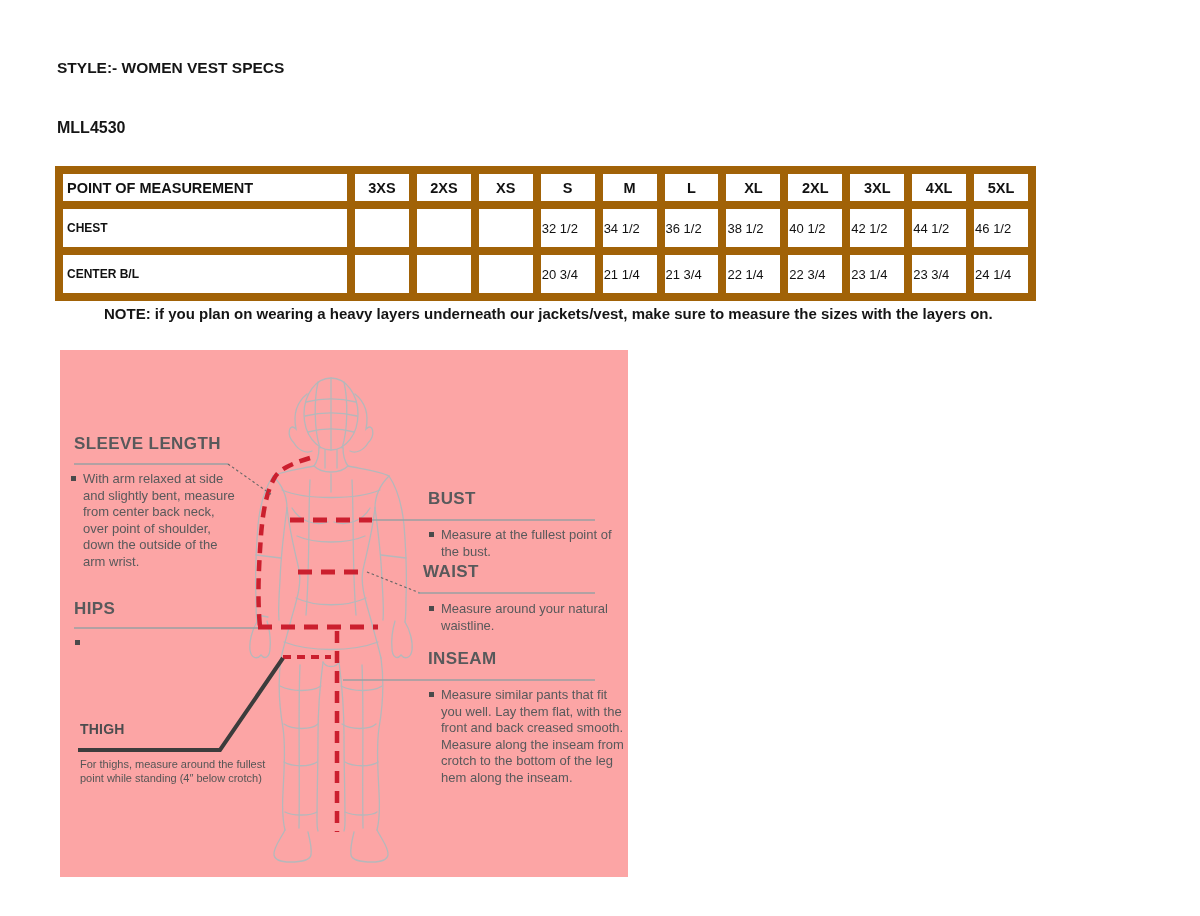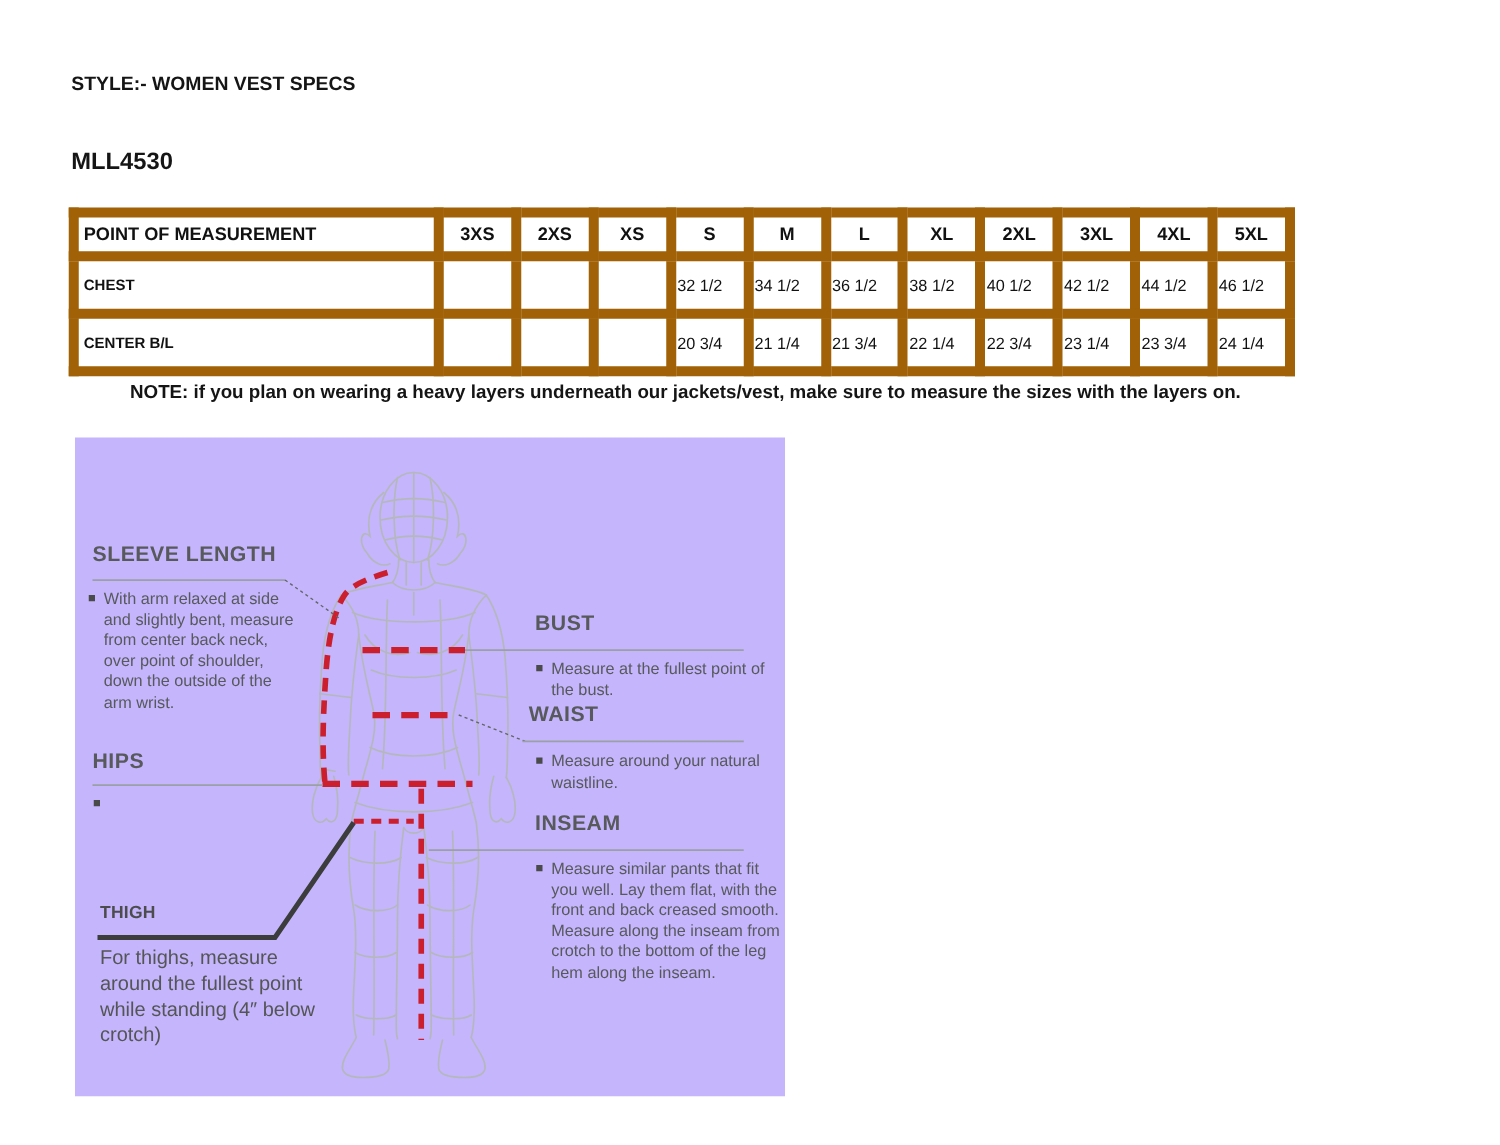--- a/index.html
+++ b/index.html
@@ -1,39 +1,39 @@
 <!DOCTYPE html>
 <html><head>
 <meta charset="utf-8">
 <style>
   html,body{margin:0;padding:0;background:#ffffff;}
   body{width:1200px;height:916px;position:relative;overflow:hidden;
        font-family:"Liberation Sans",sans-serif;color:#111;}
   .page{position:absolute;inset:0;background:#fff;}
 
   .doc-title{position:absolute;left:57px;top:59px;font-size:15.5px;font-weight:bold;color:#151515;}
-  .doc-code{position:absolute;left:57px;top:119px;font-size:19px;font-weight:bold;color:#151515;}
+  .doc-code{position:absolute;left:57px;top:119px;font-size:16px;font-weight:bold;color:#151515;}
   .doc-note{position:absolute;left:57px;top:305px;width:1000px;font-size:15px;font-weight:bold;color:#151515;margin-left:47px;}
 
   table.spec{position:absolute;left:55px;top:166px;width:981px;border-collapse:collapse;
              table-layout:fixed;border:3px solid #111;}
   table.spec th,table.spec td{border:8px solid #a16207;overflow:hidden;white-space:nowrap;}
   table.spec thead th{height:27px;font-size:14.5px;font-weight:bold;text-align:center;padding:0 2px;}
   table.spec thead th.col-label{text-align:left;padding-left:4px;}
   table.spec tbody td{height:36px;font-size:13px;text-align:left;vertical-align:middle;}
   table.spec tbody td.row-label{font-weight:bold;text-align:left;padding-left:4px;font-size:12px;}
 
-  .diagram{position:absolute;left:60px;top:350px;width:568px;height:527px;background:#c4b5fd;color:#58595b;}
+  .diagram{position:absolute;left:60px;top:350px;width:568px;height:527px;background:#fca5a5;color:#58595b;}
   .diagram svg{position:absolute;left:0;top:0;}
 
   .dg-head{position:absolute;font-size:17px;font-weight:bold;letter-spacing:.4px;color:#595a5c;white-space:nowrap;}
   .dg-head.thigh{font-size:14px;font-weight:600;color:#4c4c4e;letter-spacing:.2px;}
   .dg-desc{position:absolute;font-size:13px;line-height:1.27;color:#58595b;padding-left:13px;}
   .dg-desc .sq{position:absolute;left:1px;top:5px;width:5px;height:5px;background:#4a4a4b;}
-  .dg-desc.nobullet{padding-left:0;font-size:16px;color:#555;line-height:1.3;}
+  .dg-desc.nobullet{padding-left:0;font-size:11px;color:#555;line-height:1.3;}
 
   
   #h-sleeve{left:14px;top:84px;}   #d-sleeve{left:10px;top:121px;width:158px;}
   #h-hips{left:14px;top:249px;}    #d-hips{left:14px;top:285px;width:186px;}
   #h-thigh{left:20px;top:371px;}   #d-thigh{left:20px;top:407px;width:196px;}
   #h-bust{left:368px;top:139px;}   #d-bust{left:368px;top:177px;width:176px;}
   #h-waist{left:363px;top:212px;}  #d-waist{left:368px;top:251px;width:176px;}
   #h-inseam{left:368px;top:299px;} #d-inseam{left:368px;top:337px;width:184px;}
 </style>
 </head>

